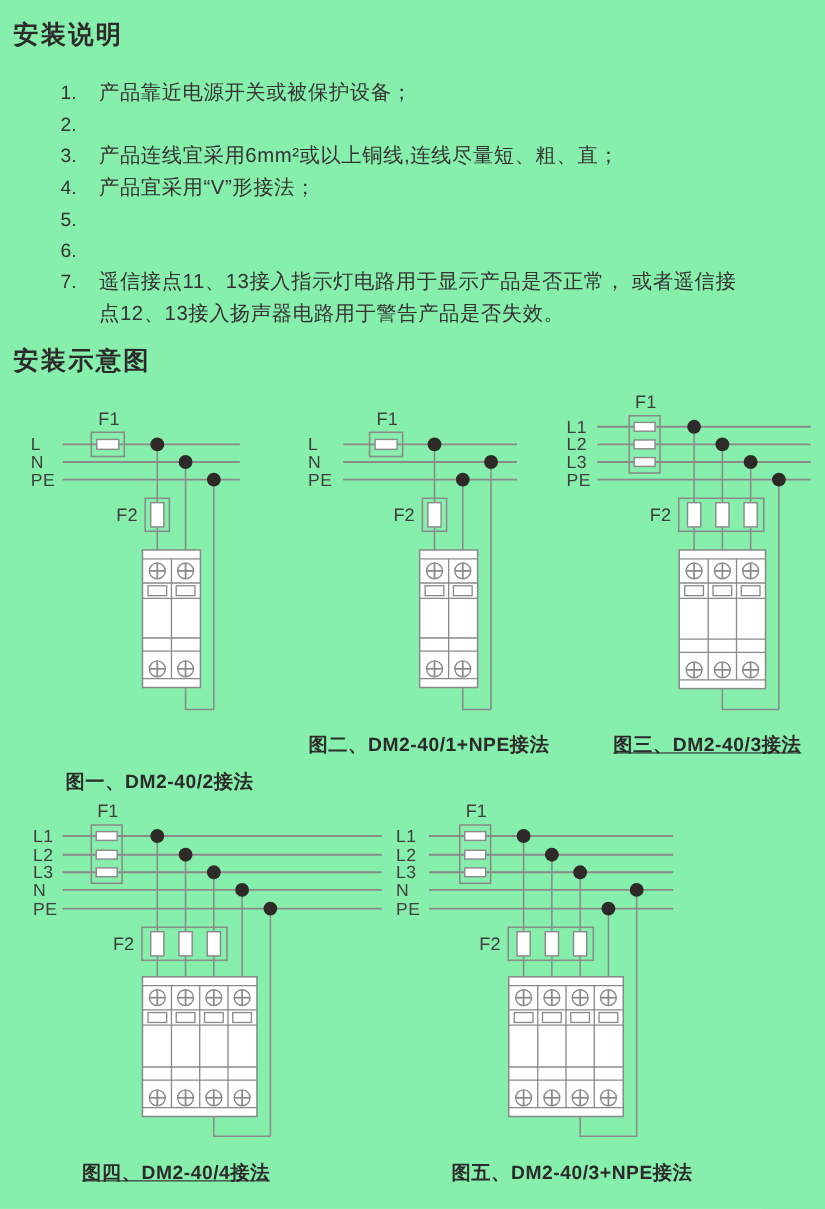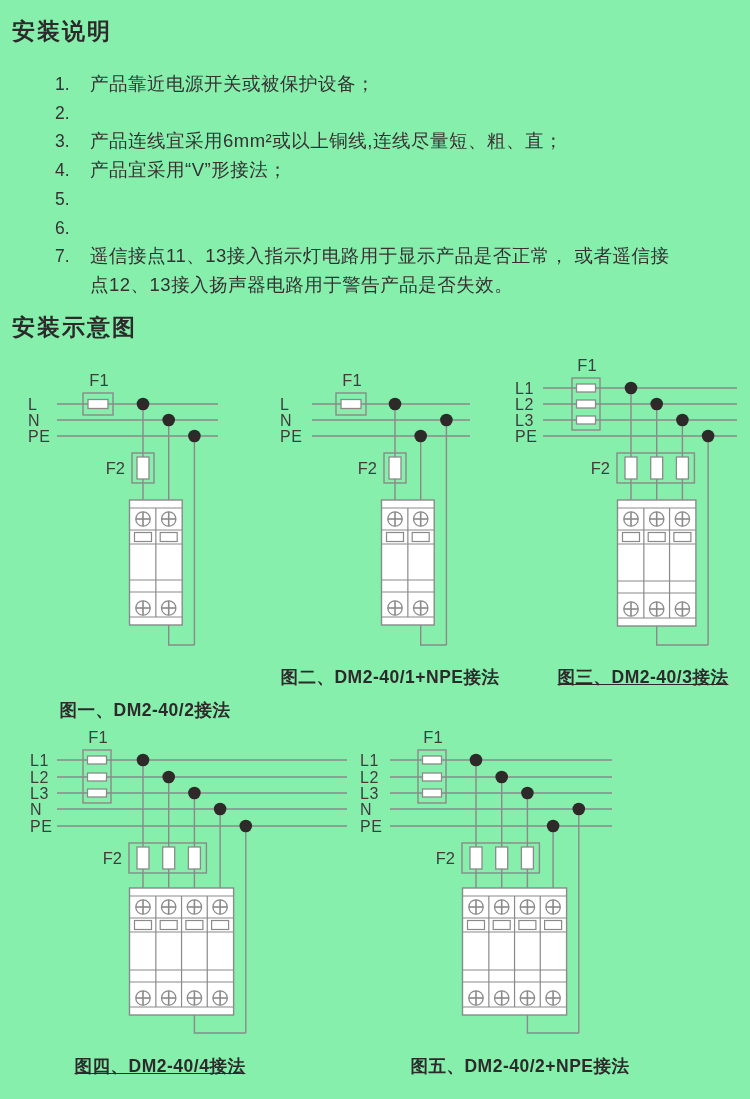--- a/index.html
+++ b/index.html
@@ -413,15 +413,15 @@
           <rect x="544.6" y="920.5" width="17" height="9" fill="#fff" stroke="#8b8989" stroke-width="1.2"></rect>
         </g>
       </g>
     </svg>
 
   <div id="captions">
       <div class="cap" style="left: 145px; top: 665px; margin-top: 33px;">图一、DM2-40/2接法</div>
       <div class="cap" style="left: 390px; top: 665px;">图二、DM2-40/1+NPE接法</div>
       <div class="cap" style="left: 643px; top: 665px; text-decoration: underline;">图三、DM2-40/3接法</div>
       <div class="cap" style="left: 160px; top: 1054px; text-decoration: underline;">图四、DM2-40/4接法</div>
-      <div class="cap" style="left: 520px; top: 1054px;">图五、DM2-40/2+NPE接法</div>
+      <div class="cap" style="left: 520px; top: 1054px;">图五、DM2-40/3+NPE接法</div>
     </div>
 </div>
 
 </body></html>

